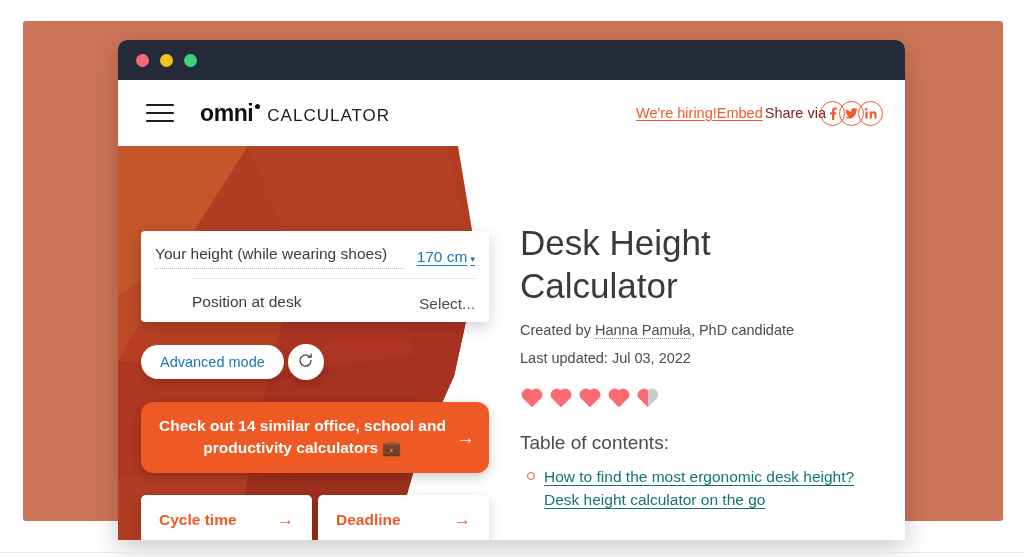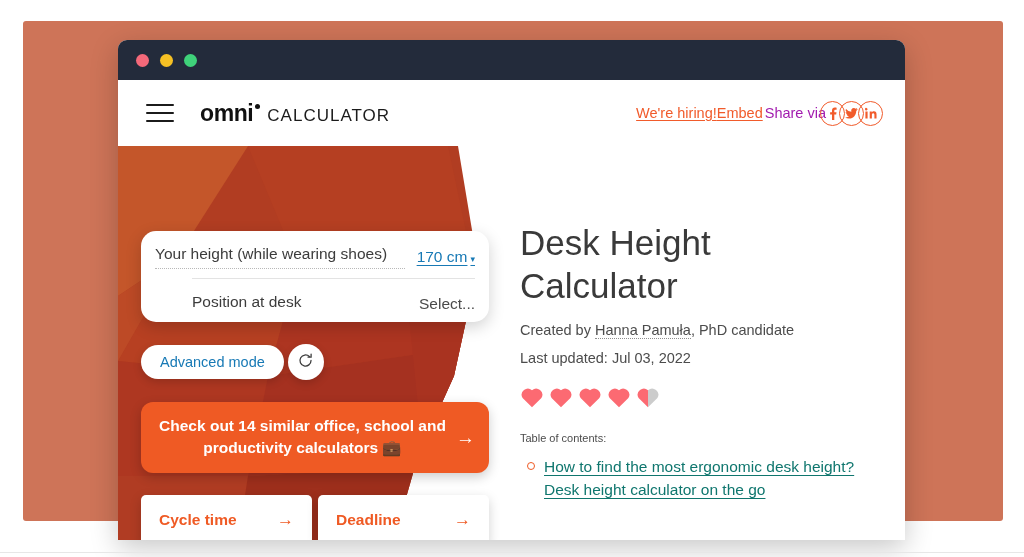--- a/index.html
+++ b/index.html
@@ -128,21 +128,21 @@
     white-space: nowrap;
   }
   .header-link {
     color: #f15b2b;
     font-size: 14.5px;
     text-decoration: underline;
     text-underline-offset: 2px;
     cursor: pointer;
   }
   #share-via-label {
-    color: #a21caf;
+    color: #7f1d1d;
     font-size: 14.5px;
     margin-left: 2px;
   }
   .social-icon {
     width: 23px;
     height: 23px;
     border-radius: 50%;
     border: 1.4px solid #f15b2b;
     color: #f15b2b;
     display: inline-flex;
@@ -176,21 +176,21 @@
   
   #calc-column {
     position: absolute;
     left: 23px;
     top: 85px;
     width: 348px;
   }
 
   .calc-card {
     background: #ffffff;
-    border-radius: 15px;
+    border-radius: 4px;
     box-shadow: 0 5px 16px rgba(0,0,0,0.18);
     padding: 0 14px;
     box-sizing: border-box;
   }
   .calc-row {
     display: flex;
     align-items: flex-end;
     justify-content: space-between;
     padding: 13px 0 9px 0;
     gap: 12px;
@@ -337,21 +337,21 @@
     cursor: pointer;
   }
   #hearts-row {
     display: flex;
     gap: 5px;
     margin-top: 21px;
     margin-bottom: 24px;
   }
   .heart { width: 24px; height: 22px; cursor: pointer; }
   #toc-title {
-    font-size: 11px;
+    font-size: 19px;
     color: #4c4c4c;
     margin-bottom: 11px;
   }
   #toc-list {
     margin: 0;
     padding-left: 24px;
     list-style: none;
   }
   #toc-list li {
     position: relative;

